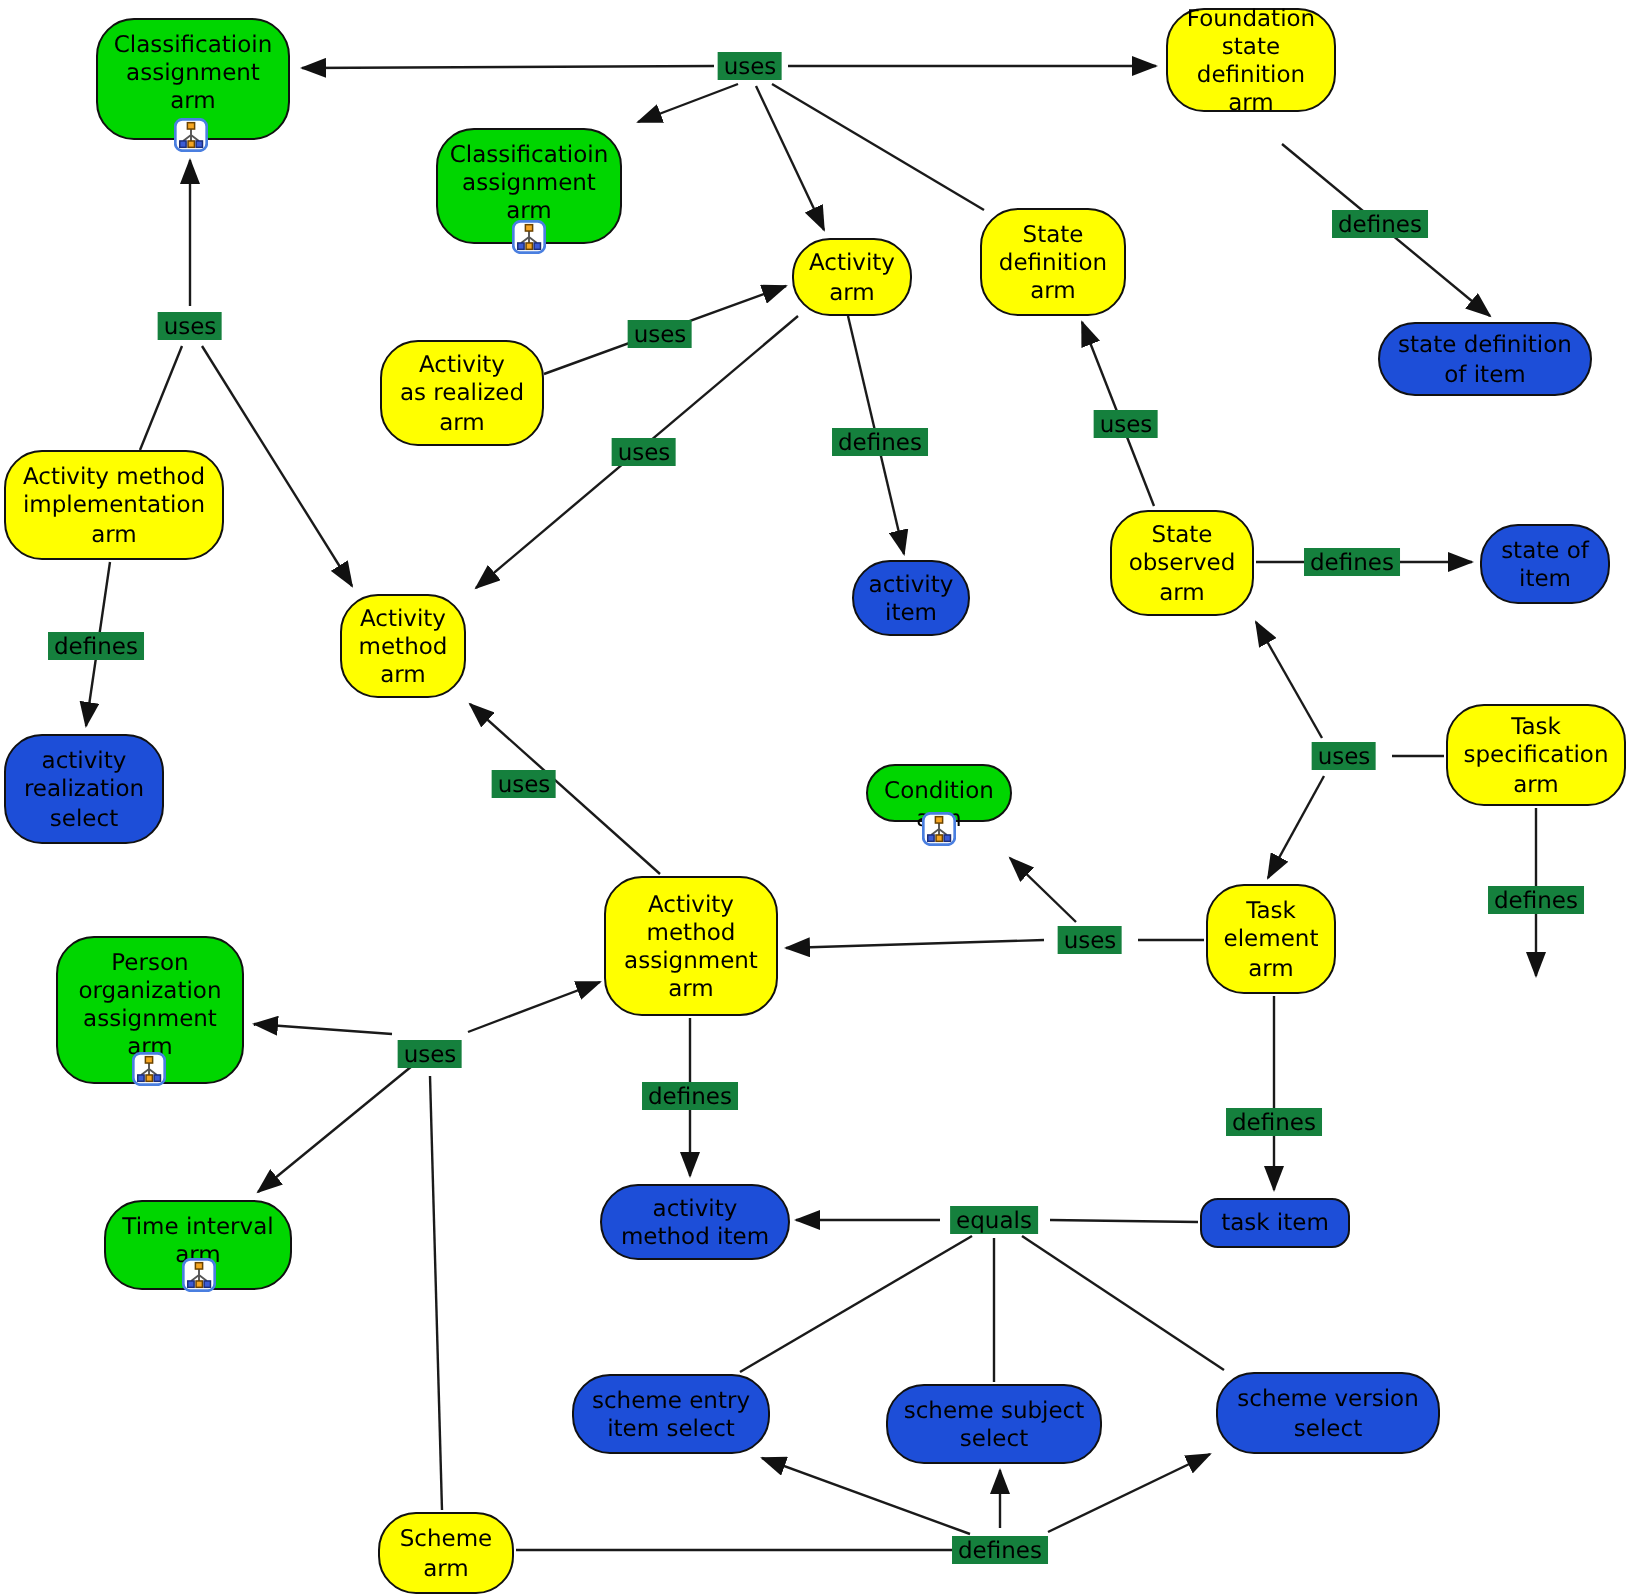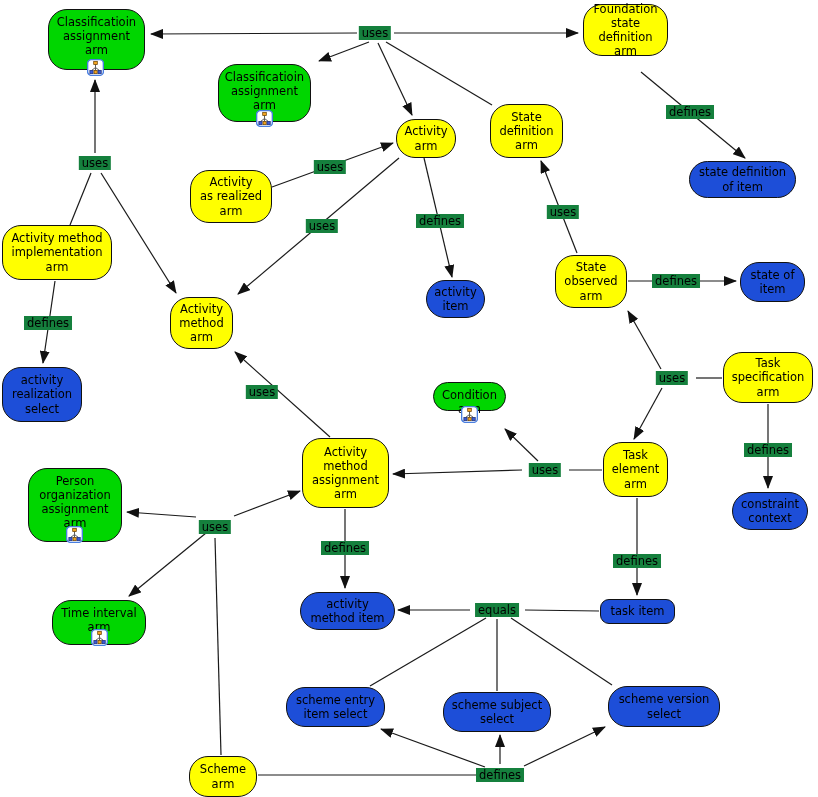--- a/index.html
+++ b/index.html
@@ -149,22 +149,20 @@
 realization
 select</div>
 
   <div class="node green has-icon" style="left:433px;top:382px;width:73px;height:29px;">Condition
 arm</div>
 
   <div class="node yellow" style="left:603px;top:442px;width:65px;height:55px;">Task
 element
 arm</div>
 
-  <div class="node blue" style="left:732px;top:492px;width:76px;height:38px;">constraint
-context</div>
 
   <div class="node green has-icon" style="left:28px;top:468px;width:94px;height:74px;">Person
 organization
 assignment
 arm</div>
 
   <div class="node yellow" style="left:302px;top:438px;width:87px;height:70px;">Activity
 method
 assignment
 arm</div>

